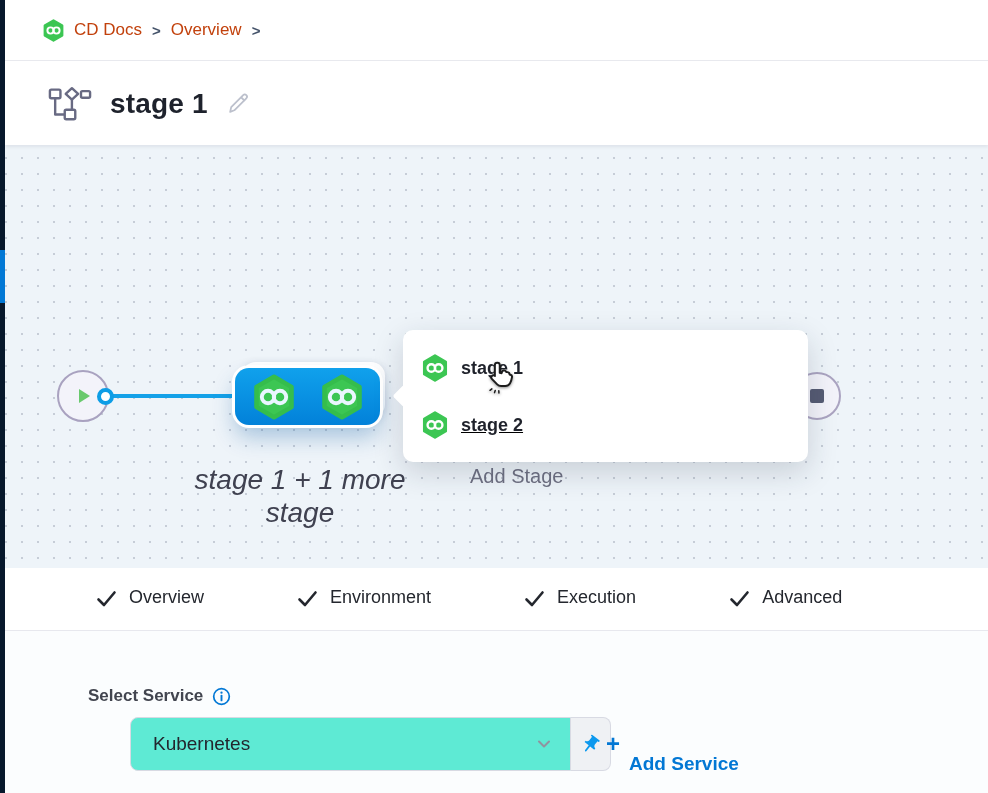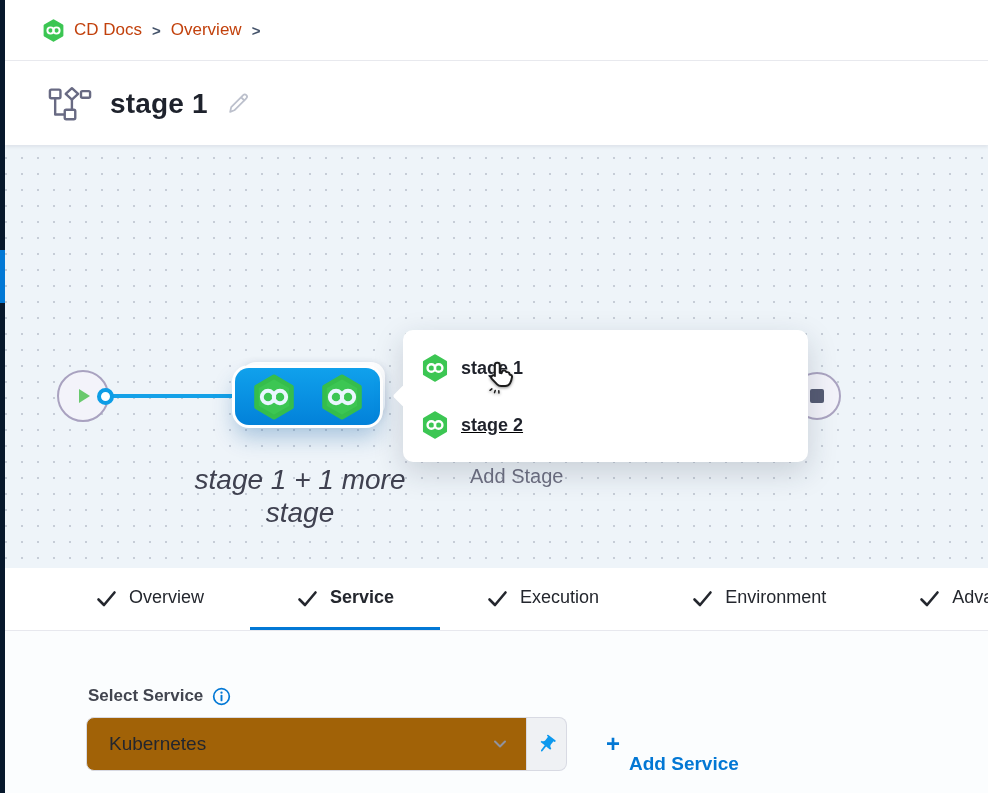--- a/index.html
+++ b/index.html
@@ -76,22 +76,22 @@
          border-bottom:3px solid transparent; font-size:18px; color:#24272e; cursor:pointer; white-space:nowrap; flex:0 0 auto; }
   .tab.active { font-weight:700; border-bottom-color:#0278d5; }
   .tab-check { width:22px; height:22px; color:#24272e; flex:0 0 auto; }
 
   
   .panel { position:absolute; left:5px; top:631px; right:0; height:162px; background:#fbfdfe; }
   .service-label-row { position:absolute; left:83px; top:55px; display:flex; align-items:center; gap:9px; }
   .service-label { font-size:17px; font-weight:600; color:#42454f; }
   .info-icon { width:19px; height:19px; display:block; cursor:pointer; }
   .select-group { position:absolute; left:81px; top:86px; display:flex; height:54px; }
-  .select-input { width:441px; height:54px; background:#a16207; border:1px solid #d8dae3; border-radius:8px 0 0 8px;
-                  display:flex; align-items:center; padding:0 16px 0 22px; cursor:pointer; }
+  .select-input { width:441px; height:54px; background:#5eead4; border:1px solid #d8dae3; border-radius:8px 0 0 8px;
+                  display:flex; align-items:center; padding:0 16px 0 22px; cursor:pointer;margin-left:44px; }
   .select-value { flex:1; font-size:19px; color:#23262e; }
   .chevron { width:20px; height:20px; }
   .pin-box { width:40px; height:54px; background:#eff1f4; border:1px solid #d8dae3; border-left:none;
              border-radius:0 8px 8px 0; display:flex; align-items:center; justify-content:center; cursor:pointer; }
   .pin-icon { width:21px; height:21px; transform:rotate(38deg); }
   .add-service { position:absolute; left:601px; top:86px; height:54px; display:flex; align-items:center; gap:9px;
                  color:#0277d4; cursor:pointer; }
   .add-service .plus { font-size:24px; font-weight:700; line-height:1; }
   .add-service .lbl { font-size:19px; font-weight:700;margin-top:40px; }
 </style>
@@ -193,37 +193,31 @@
     </svg>
   </div>
 
   <div class="tabbar">
     <div class="tab">
       <svg class="tab-check" viewBox="0 0 22 22" fill="none" stroke="currentColor" stroke-width="2.6" stroke-linecap="round" stroke-linejoin="round">
           <path d="M3.5 12.5l5.5 5.5L19.5 5.5"></path>
         </svg>
       <span>Overview</span>
     </div>
-    <div class="tab active">
-      <svg class="tab-check" viewBox="0 0 22 22" fill="none" stroke="currentColor" stroke-width="2.6" stroke-linecap="round" stroke-linejoin="round">
-          <path d="M3.5 12.5l5.5 5.5L19.5 5.5"></path>
-        </svg>
-      <span>Service</span>
+    <div class="tab">
+      <svg class="tab-check" viewBox="0 0 22 22" fill="none" stroke="currentColor" stroke-width="2.6" stroke-linecap="round" stroke-linejoin="round">
+          <path d="M3.5 12.5l5.5 5.5L19.5 5.5"></path>
+        </svg>
+      <span>Environment</span>
     </div>
     <div class="tab">
       <svg class="tab-check" viewBox="0 0 22 22" fill="none" stroke="currentColor" stroke-width="2.6" stroke-linecap="round" stroke-linejoin="round">
           <path d="M3.5 12.5l5.5 5.5L19.5 5.5"></path>
         </svg>
       <span>Execution</span>
-    </div>
-    <div class="tab">
-      <svg class="tab-check" viewBox="0 0 22 22" fill="none" stroke="currentColor" stroke-width="2.6" stroke-linecap="round" stroke-linejoin="round">
-          <path d="M3.5 12.5l5.5 5.5L19.5 5.5"></path>
-        </svg>
-      <span>Environment</span>
     </div>
     <div class="tab">
       <svg class="tab-check" viewBox="0 0 22 22" fill="none" stroke="currentColor" stroke-width="2.6" stroke-linecap="round" stroke-linejoin="round">
           <path d="M3.5 12.5l5.5 5.5L19.5 5.5"></path>
         </svg>
       <span>Advanced</span>
     </div>
   </div>
 
   <div class="panel">

